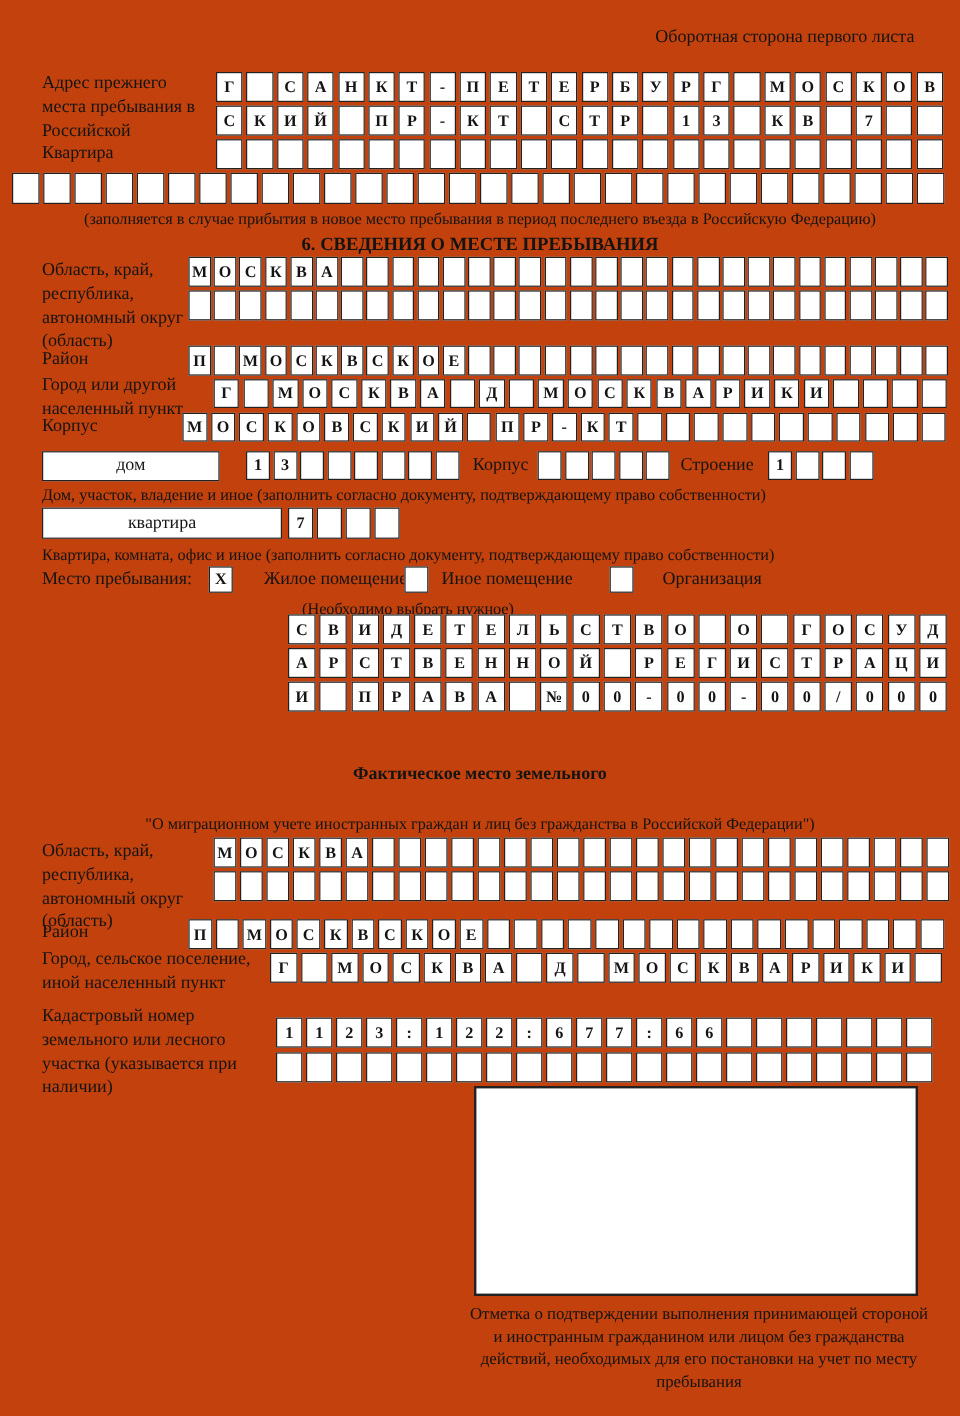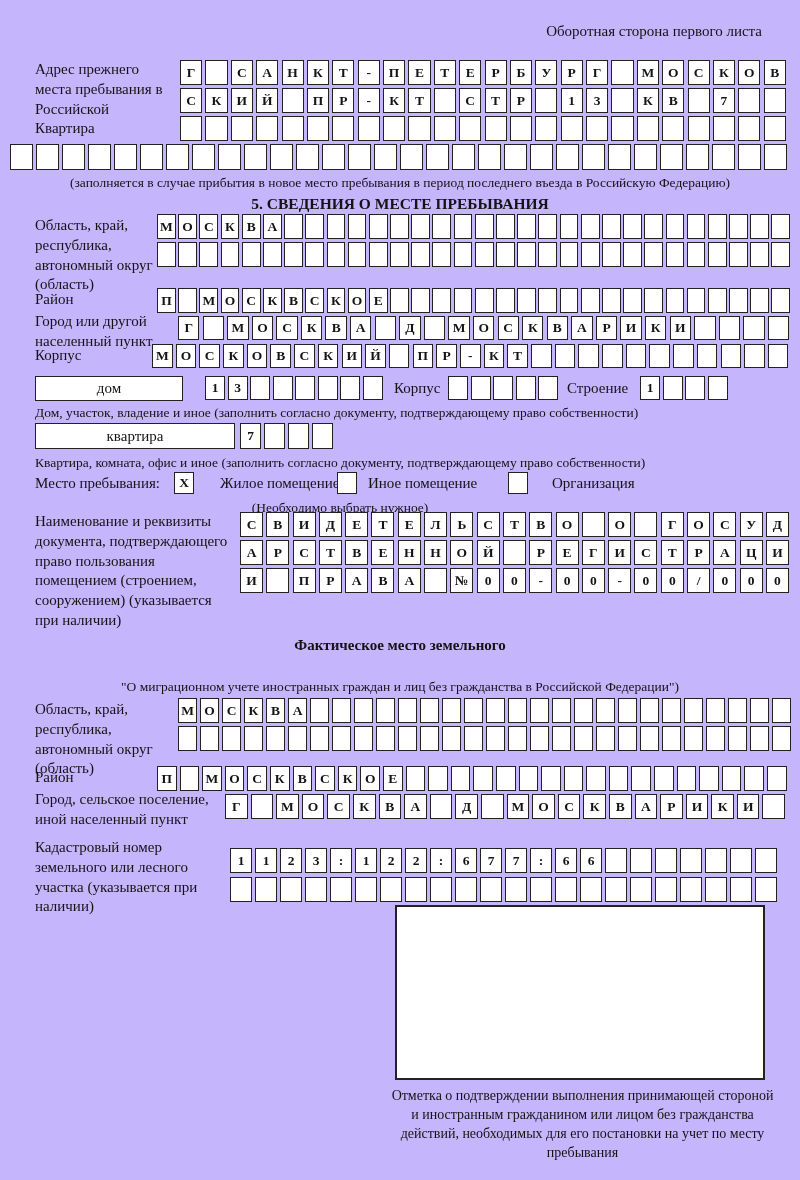--- a/index.html
+++ b/index.html
@@ -1,16 +1,16 @@
 <!DOCTYPE html>
 <html><head>
 <meta charset="utf-8">
 <style>
   html,body{margin:0;padding:0;background:#fff;}
-  .page{position:relative;width:800px;height:1180px;background:#c4b5fd;
+  .page{position:relative;width:800px;height:1180px;background:#c2410c;
         font-family:"Liberation Serif",serif;color:#141414;overflow:hidden;}
   .lbl{position:absolute;font-size:15px;line-height:1.32;}
   .cap{position:absolute;font-size:13.5px;line-height:1.3;}
   .title{position:absolute;width:100%;text-align:center;font-weight:bold;font-size:15.5px;}
   .center{position:absolute;width:100%;text-align:center;}
   .r{position:absolute;display:flex;gap:var(--g,3px);}
   .cell{flex:0 0 auto;width:var(--w,22px);height:var(--h,24px);border:1.7px solid #222;
         background:#fff;box-sizing:border-box;display:flex;align-items:center;
         justify-content:center;font-size:13.5px;font-weight:600;}
   .wide-box{position:absolute;border:1.7px solid #222;background:#fff;box-sizing:border-box;
@@ -146,21 +146,21 @@
       <span class="cell"></span>
       <span class="cell"></span>
       <span class="cell"></span>
       <span class="cell"></span>
       <span class="cell"></span>
       <span class="cell"></span>
       <span class="cell"></span>
     </div>
   <div class="cap center" style="top:174px;">(заполняется в случае прибытия в новое место пребывания в период последнего въезда в Российскую Федерацию)</div>
 
-  <div class="title" style="top:195px;">5. СВЕДЕНИЯ О МЕСТЕ ПРЕБЫВАНИЯ</div>
+  <div class="title" style="top:195px;">6. СВЕДЕНИЯ О МЕСТЕ ПРЕБЫВАНИЯ</div>
 
   <div class="lbl" style="left:35px;top:216px;width:122px;">Область, край, республика, автономный округ (область)</div>
   <div class="r s2a" style="left:157px;top:214px;">
       <span class="cell">М</span>
       <span class="cell">О</span>
       <span class="cell">С</span>
       <span class="cell">К</span>
       <span class="cell">В</span>
       <span class="cell">А</span>
       <span class="cell"></span>
@@ -354,21 +354,20 @@
 
   <div class="lbl" style="left:35px;top:474px;">Место пребывания:</div>
   <div class="chk" style="left:174px;top:472px;">X</div>
   <div class="lbl" style="left:220px;top:474px;">Жилое помещение</div>
   <div class="chk" style="left:337px;top:472px;"></div>
   <div class="lbl" style="left:368px;top:474px;">Иное помещение</div>
   <div class="chk" style="left:508px;top:472px;"></div>
   <div class="lbl" style="left:552px;top:474px;">Организация</div>
   <div class="cap" style="left:130px;top:499px;width:420px;text-align:center;">(Необходимо выбрать нужное)</div>
 
-  <div class="lbl" style="left:35px;top:512px;width:202px;">Наименование и реквизиты документа, подтверждающего право пользования помещением (строением, сооружением) (указывается при наличии)</div>
   <div class="r doc" style="left:240px;top:512px;">
       <span class="cell">С</span>
       <span class="cell">В</span>
       <span class="cell">И</span>
       <span class="cell">Д</span>
       <span class="cell">Е</span>
       <span class="cell">Т</span>
       <span class="cell">Е</span>
       <span class="cell">Л</span>
       <span class="cell">Ь</span>

